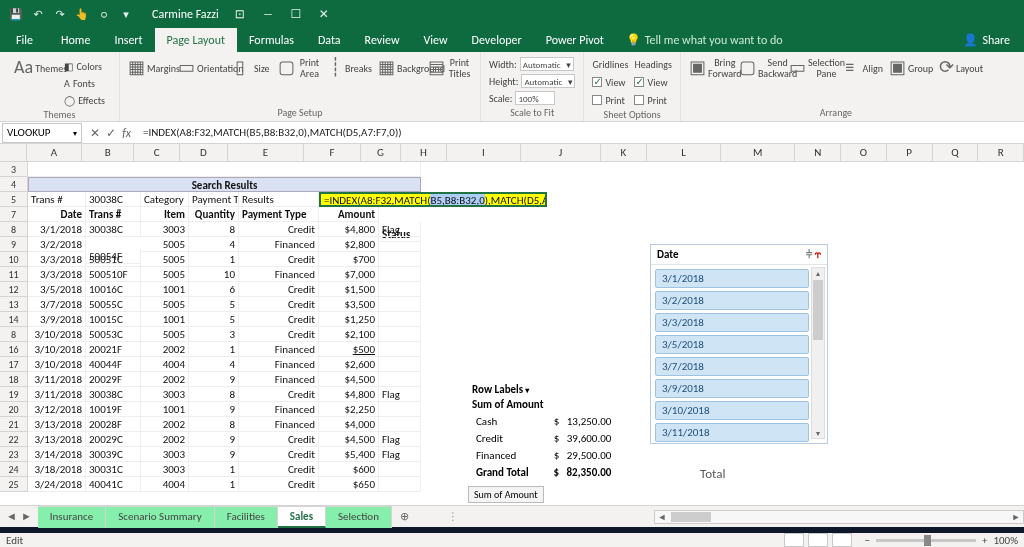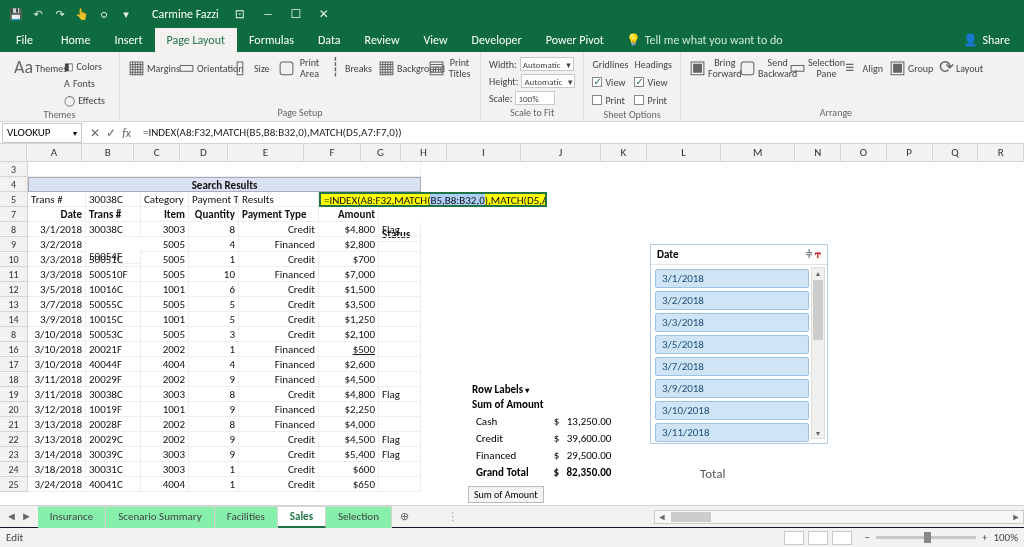--- a/index.html
+++ b/index.html
@@ -77,21 +77,21 @@
 .navbtns { display:flex; gap:4px; padding:0 6px; color:#666;}
 .stab { padding:3px 12px; border-right:1px solid #d4d4d4; border-top:1px solid #d4d4d4; background:#fff; color:#217346; cursor:pointer;}
 .stab.inactive { background:#86efac; color:#444;}
 .addsheet { padding:3px 8px; color:#666;}
 .hscroll { margin-left:auto; width:370px; height:14px; border:1px solid #ccc; background:#f7f7f7; display:flex;}
 .hscroll .arr { width:14px; text-align:center; font-size:9px; color:#666; line-height:12px;}
 .hscroll .track { flex:1; position:relative;}
 .hscroll .thumb { position:absolute; left:2px; width:40px; top:1px; bottom:1px; background:#cdcdcd;}
 
 
-.status { height:20px; background:#f3f2f1; border-top:1px solid #0f172a; display:flex; align-items:center; font-size:11px; padding:0 6px; color:#444; justify-content:space-between;}
+.status { height:20px; background:#f3f2f1; border-top:6px solid #0f172a; display:flex; align-items:center; font-size:11px; padding:0 6px; color:#444; justify-content:space-between;}
 .viewbtns { display:flex; gap:4px; align-items:center;}
 .viewbtn { width:20px; height:14px; border:1px solid #c8c8c8; background:#fff;}
 .zoom { display:flex; align-items:center; gap:6px;}
 .zslider { width:100px; height:3px; background:#c8c8c8; position:relative;}
 .zslider .knob { position:absolute; left:48px; top:-4px; width:7px; height:11px; background:#888;}
 </style>
 </head>
 <body>
 
 <div class="titlebar">

